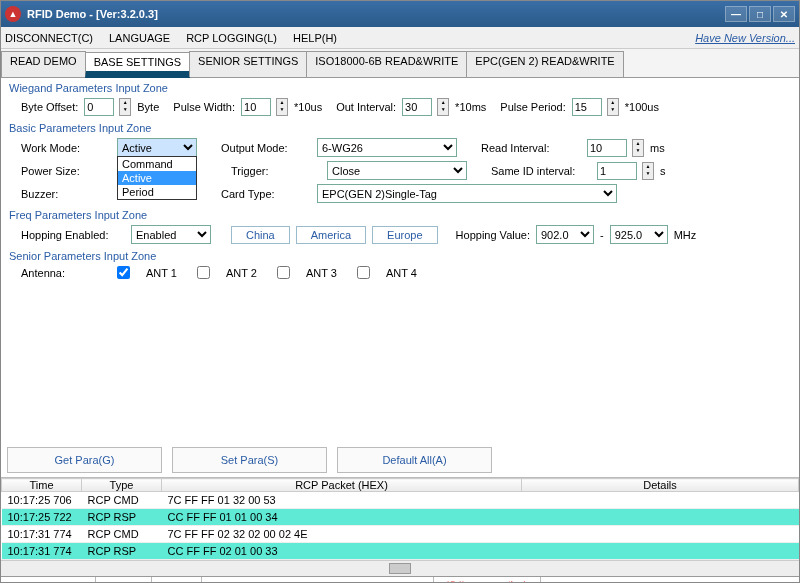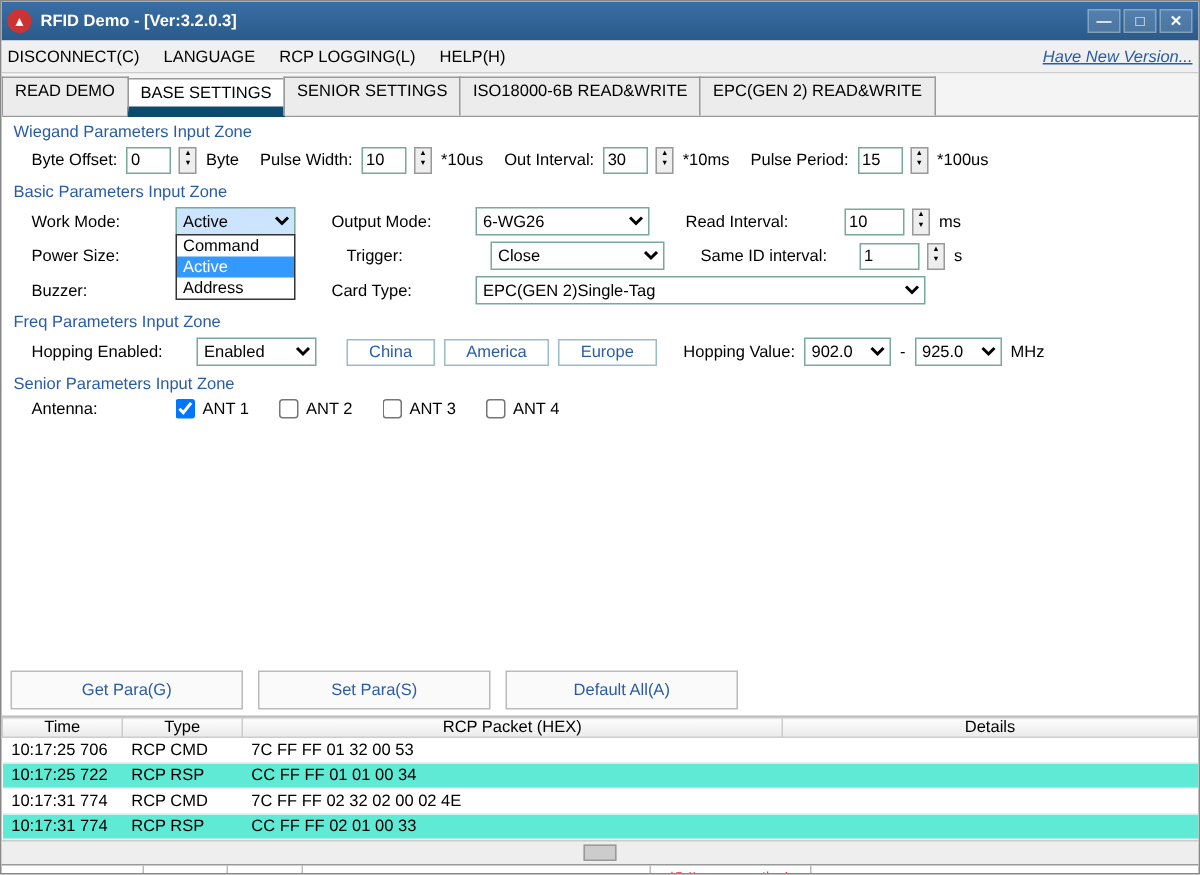--- a/index.html
+++ b/index.html
@@ -18,28 +18,28 @@
 .content { padding: 4px 8px 4px 8px; height: 365px; overflow: hidden; }
 .section { margin-bottom: 6px; }
 .sec-title { color: #2a5ca5; margin-bottom: 4px; }
 .row { display: flex; align-items: center; gap: 6px; margin-bottom: 4px; padding-left: 12px; }
 .lbl { display: inline-block; }
 .w90 { width: 90px; }
 input[type=text].num { width: 30px; height: 18px; border: 1px solid #7a9; text-align: left; padding: 0 2px; }
 .spinbtns { width: 12px; height: 18px; border: 1px solid #999; background: #eee; display: inline-flex; flex-direction: column; font-size: 5px; line-height: 7px; text-align: center; margin-left: -1px; }
 select { height: 19px; border: 1px solid #7a9; background: #fff; }
 .w80s { width: 80px; }
-.w140s { width: 116px; }
+.w140s { width: 140px; }
 .w300s { width: 300px; }
 .dropopen { position: relative; }
 .droplist { position: absolute; top: 18px; left: 0; width: 80px; background: #fff; border: 1px solid #333; z-index: 10; }
 .droplist div { padding: 1px 4px; }
 .droplist .sel { background: #3399ff; color: #fff; }
 .lnkbtn { border: 1px solid #9bc; background: #fff; color: #2a5ca5; padding: 2px 14px; cursor: pointer; }
-.ant { display: inline-flex; align-items: center; gap: 5px; margin-right: 14px; }
+.ant { display: inline-flex; align-items: center; gap: 16px; margin-right: 14px; }
 .ant input { margin: 0; }
 .bigbtns { display: flex; gap: 4px; margin: 4px 6px; }
 .bigbtn { flex: 0 0 155px; border: 1px solid #bbb; background: #fafafa; color: #2a5ca5; padding: 6px 0; text-align: center; cursor: pointer; margin-right: 6px; }
 .tablewrap { border-top: 1px solid #bbb; }
 table { width: 100%; border-collapse: collapse; }
 th { text-align: center; background: linear-gradient(#fdfdfd,#eaeaea); border: 1px solid #ccc; padding: 0 6px; font-weight: normal; }
 td { padding: 2px 6px; border-bottom: 1px solid #eee; }
 tr.alt { background: #5eead4; }
 .hscroll { height: 16px; background: #eee; border-top: 1px solid #ccc; position: relative; }
 .hscroll .thumb { position: absolute; left: 50%; top: 2px; width: 22px; height: 11px; background: #ccc; border: 1px solid #999; transform: translateX(-50%); }
@@ -103,21 +103,21 @@
 
   <div class="section">
     <div class="sec-title">Basic Parameters Input Zone</div>
     <div class="row">
       <span class="lbl w90">Work Mode:</span>
       <span class="dropopen">
         <select class="w80s" style="background:#cde4ff;"><option>Active</option></select>
         <div class="droplist">
           <div>Command</div>
           <div class="sel">Active</div>
-          <div>Address</div>
+          <div>Period</div>
         </div>
       </span>
       <span class="lbl w90" style="margin-left:18px;">Output Mode:</span>
       <select class="w140s"><option>6-WG26</option></select>
       <span class="lbl" style="margin-left:18px;width:100px;">Read Interval:</span>
       <input type="text" class="num" style="width: 40px;" value="10">
         <span class="spinbtns">▲<br>▼</span>
       <span>ms</span>
     </div>
     <div class="row">

